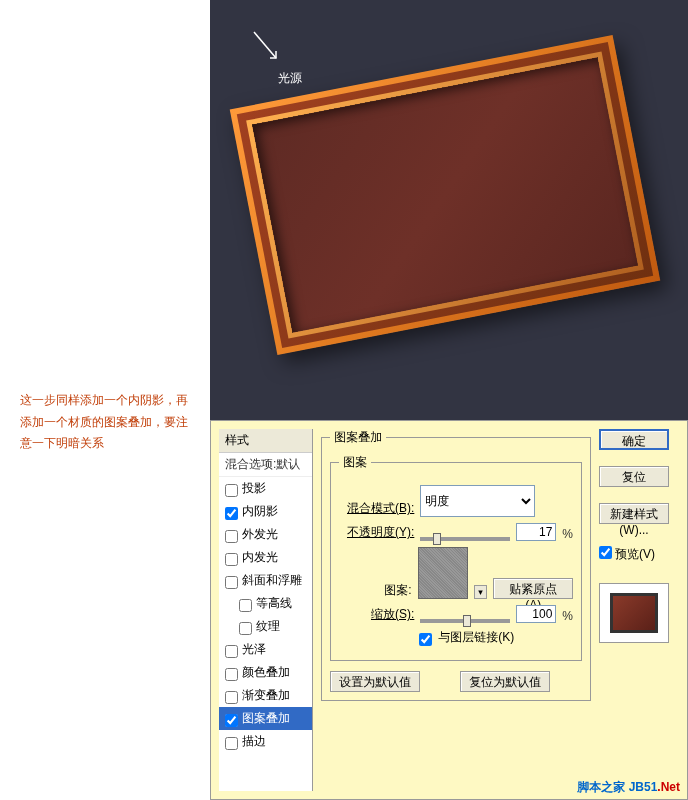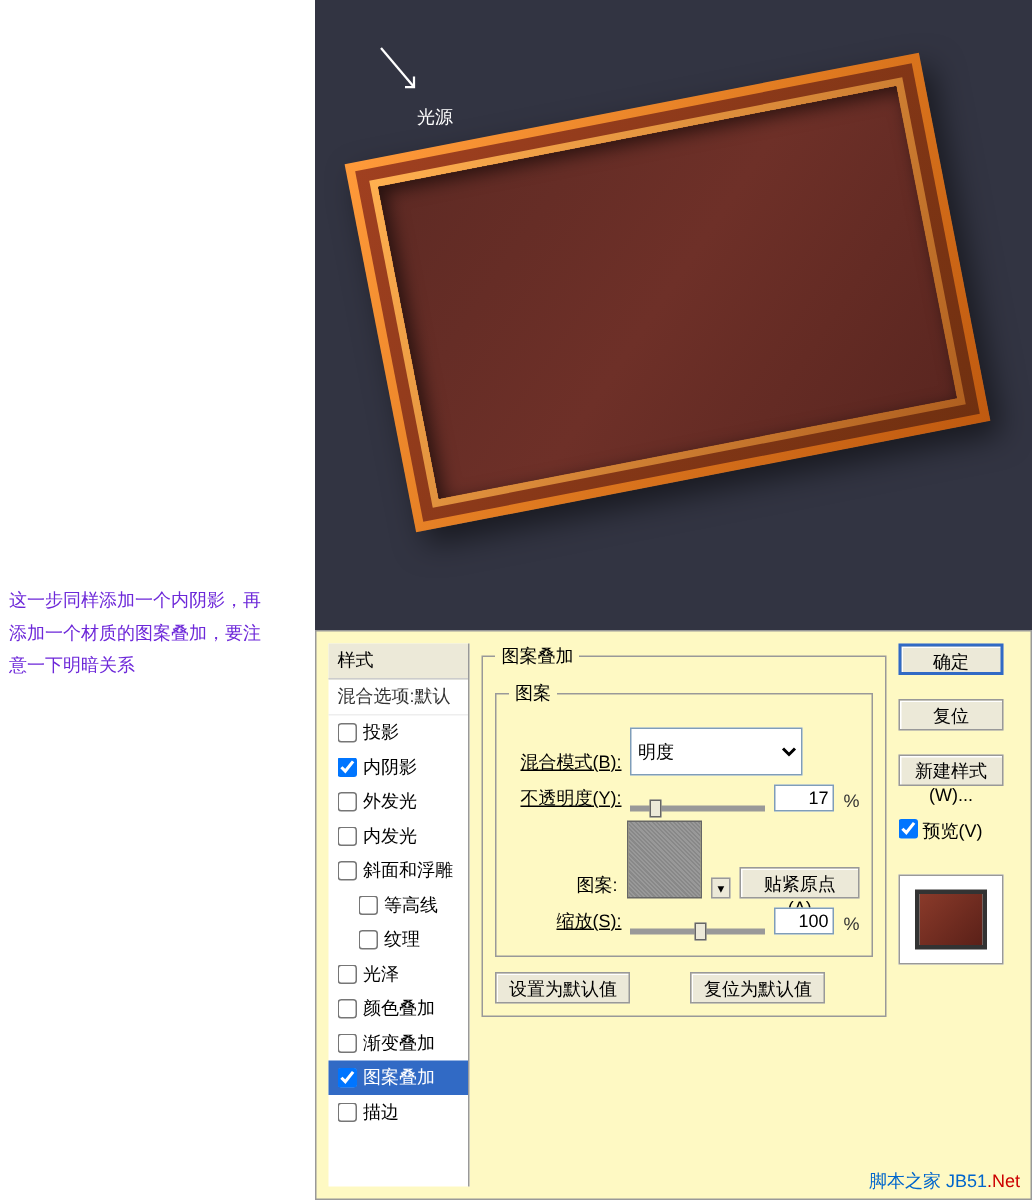--- a/index.html
+++ b/index.html
@@ -1,30 +1,30 @@
 <!DOCTYPE html>
 <html><head>
 <meta charset="utf-8">
 <style>
 *{margin:0;padding:0;box-sizing:border-box;font-family:"Microsoft YaHei",SimSun,sans-serif;font-size:12px}
 body{background:#fff;width:688px;height:800px;position:relative;overflow:hidden}
-.desc{position:absolute;left:6px;top:390px;width:175px;color:#6d28d9;line-height:1.8}
+.desc{position:absolute;left:20px;top:390px;width:175px;color:#c2410c;line-height:1.8}
 .canvas{position:absolute;left:210px;top:0;width:478px;height:517px;background:#323442}
 .light-arrow{position:absolute;left:42px;top:30px;stroke:#fff;fill:none}
 .light-label{position:absolute;left:68px;top:70px;color:#fff}
 .frame-wrap{position:absolute;left:40px;top:70px;transform:rotate(-11deg)}
 .frame{width:390px;height:250px;background:linear-gradient(135deg,#ff9a3a 0%,#e07a20 50%,#c05a10 100%);padding:6px;box-shadow:6px 10px 20px rgba(0,0,0,0.5)}
 .frame-inner{width:100%;height:100%;background:linear-gradient(135deg,#a04020,#703010);padding:8px}
 .frame-inner2{width:100%;height:100%;background:linear-gradient(135deg,#ffb050,#b06020);padding:5px}
 .frame-center{width:100%;height:100%;background:linear-gradient(135deg,#5e2a24 0%, #6e3028 50%, #5a2620 100%);box-shadow:inset 4px 4px 12px rgba(0,0,0,0.6)}
 .dialog{position:absolute;left:210px;top:420px;width:478px;height:380px;background:#fef9c3;border:1px solid #999;display:flex}
 .styles-col{width:98px;border-right:1px solid #999;background:#fff;margin:8px 0 8px 8px}
 .styles-head{background:#ece9d8;padding:3px 6px;border-bottom:1px solid #ccc}
 .styles-sub{padding:3px 6px;border-bottom:1px solid #eee;color:#333}
-.style-item{padding:3px 6px;display:flex;align-items:center;gap:4px;cursor:default}
+.style-item{padding:3px 6px;display:flex;align-items:flex-end;gap:4px;cursor:default}
 .style-item input{margin:0}
 .style-item.active{background:#316ac5;color:#fff}
 .style-item.indent{padding-left:20px}
 .main-col{flex:1;padding:8px;position:relative}
 fieldset{border:1px solid #999;padding:8px;margin-bottom:6px}
 legend{padding:0 4px}
 .row{display:flex;align-items:flex-end;margin:6px 0;gap:6px}
 .row label{width:75px;text-align:right;text-decoration:underline}
 .row label.nu{text-decoration:none}
 select{width:115px;height:32px;background:#fff;border:1px solid #7f9db9}
@@ -36,21 +36,21 @@
 .swatch-arrow{width:14px;height:14px;border:1px solid #999;background:#ece9d8;text-align:center;line-height:12px;font-size:9px}
 .btn{background:#ece9d8;border:1px solid #999;padding:2px 8px;height:21px;cursor:default;box-shadow:inset 1px 1px 0 #fff}
 .link-row{margin-left:80px}
 .defaults{display:flex;gap:40px;justify-content:flex-start;margin-top:10px}
 .right-col{width:90px;padding:8px 18px 8px 0;display:flex;flex-direction:column;gap:16px}
 .right-col .btn{width:100%}
 .right-col .btn.primary{border:2px solid #316ac5}
 .preview-chk{margin:6px 0 4px;display:flex;align-items:flex-start;gap:3px}
 .preview-box{width:70px;height:60px;background:#fff;border:1px solid #999;display:flex;align-items:center;justify-content:center}
 .preview-inner{width:48px;height:40px;background:linear-gradient(135deg,#8a3a2a,#5a2018);border:3px solid #333}
-.watermark{position:absolute;right:8px;bottom:4px;font-size:13px;font-weight:normal}
+.watermark{position:absolute;right:8px;bottom:4px;font-size:13px;font-weight:bold}
 .wm1{color:#0066cc}.wm2{color:#cc0000}
 </style>
 </head>
 <body>
 
 <div class="desc">这一步同样添加一个内阴影，再添加一个材质的图案叠加，要注意一下明暗关系</div>
 
 <div class="canvas">
   <svg class="light-arrow" width="30" height="35">
       <line x1="2" y1="2" x2="24" y2="28" stroke-width="1.5"></line>
@@ -148,20 +148,24 @@
           <button class="btn">贴紧原点(A)</button>
         </div>
         <div class="row">
           <label>缩放(S):</label>
           <div class="slider">
               <div class="slider-thumb" style="left:43px"></div>
             </div>
           <input class="num-input" value="100" style="">
           <span class="pct">%</span>
         </div>
+        <div class="row link-row">
+          <input type="checkbox" checked="" style="">
+          <span>与图层链接(K)</span>
+        </div>
       </fieldset>
       <div class="defaults">
         <button class="btn">设置为默认值</button>
         <button class="btn">复位为默认值</button>
       </div>
     </fieldset>
   </div>
 
   <div class="right-col">
     <button class="btn primary">确定</button>

